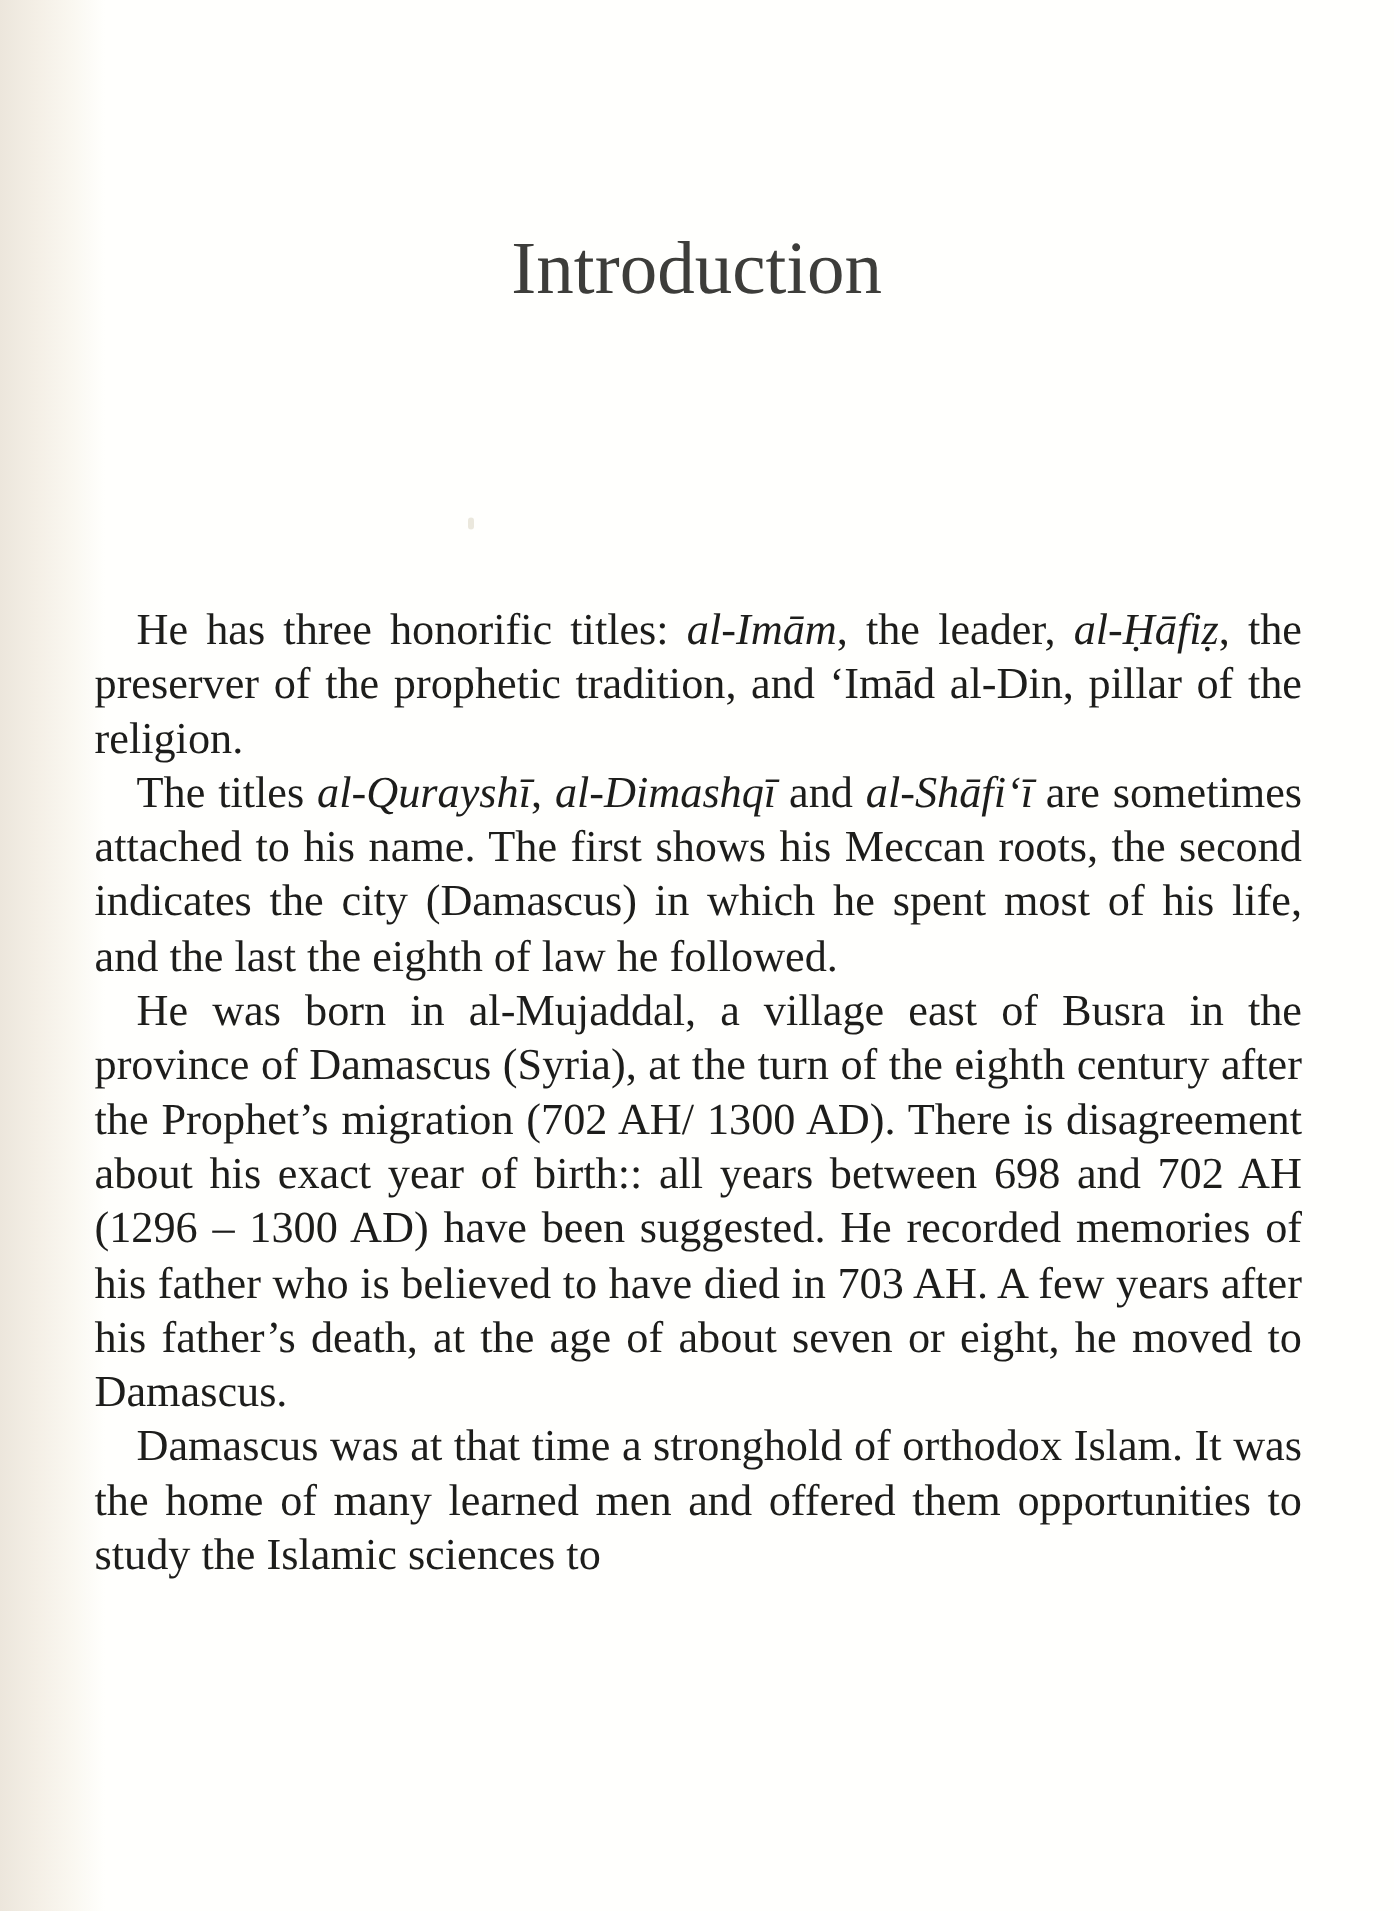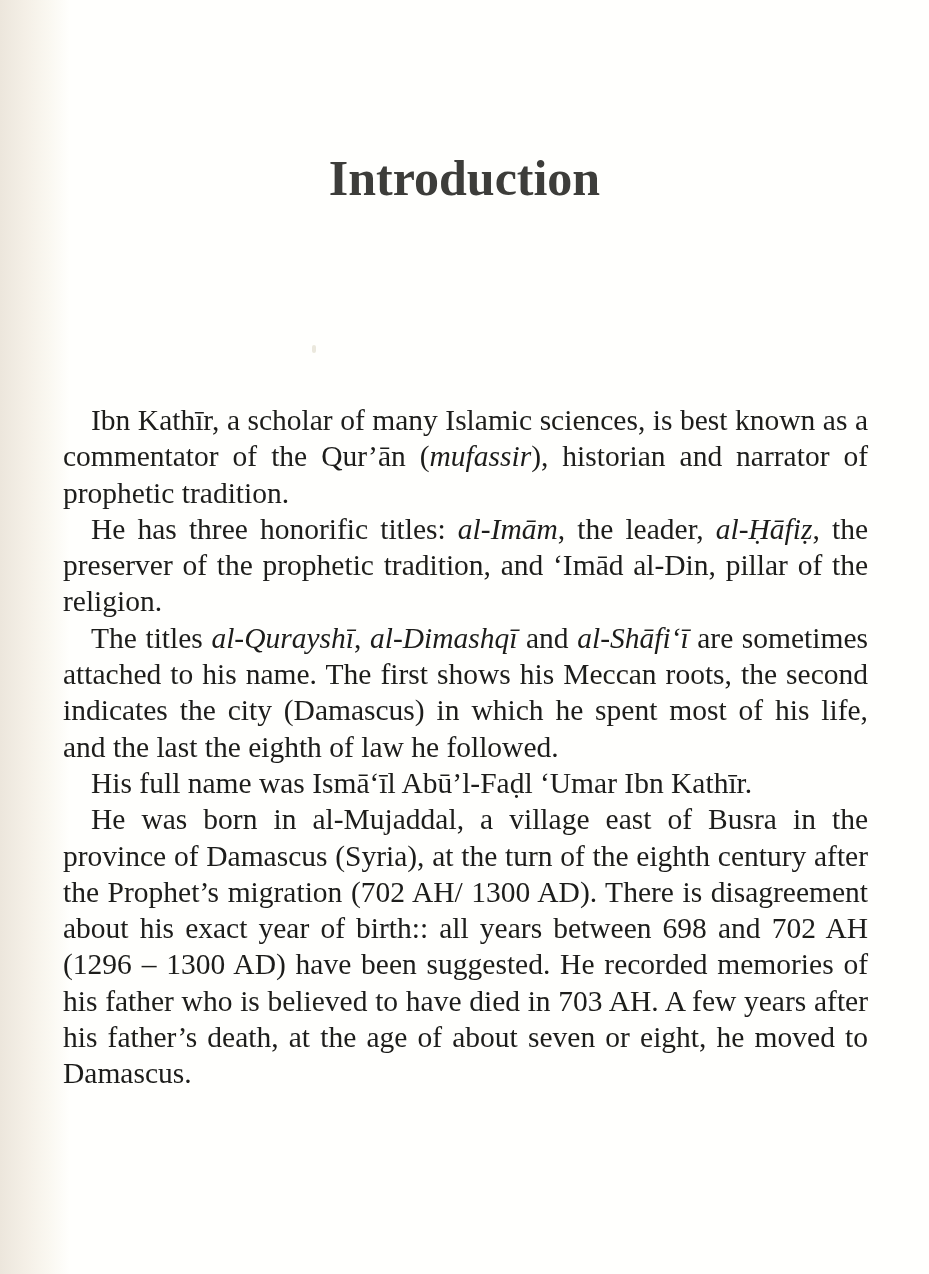--- a/index.html
+++ b/index.html
@@ -28,21 +28,21 @@
       width: 929px;
       height: 1274px;
     }
     .chapter-title {
       position: absolute;
       top: 148px;
       left: 0;
       width: 929px;
       text-align: center;
       font-size: 50px;
-      font-weight: bold;
+      font-weight: normal;
       color: #3d3d3a;
       letter-spacing: 0px;
       margin: 0;
       line-height: 60px;
     }
     .specks {
       position: absolute;
       left: 312px; top: 345px;
       width: 4px; height: 8px;
       background: #ddd8c8;
@@ -69,19 +69,18 @@
 </head>
 <body>
 
 <div class="gutter-shadow"></div>
 
 <div class="page">
   <h1 class="chapter-title">Introduction</h1>
   <div class="specks"></div>
 
   <div class="body-text">
-    <p><span>Ibn Kathīr, a scholar of many Islamic sciences, is best known as a commentator of the Qur’ān (</span><em>mufassir</em><span>), historian and narrator of prophetic tradition.</span></p>
     <p><span>He has three honorific titles: </span><em>al-Imām</em><span>, the leader, </span><em>al-Ḥāfiẓ</em><span>, the preserver of the prophetic tradition, and ‘Imād al-Din, pillar of the religion.</span></p>
     <p><span>The titles </span><em>al-Qurayshī</em><span>, </span><em>al-Dimashqī</em><span> and </span><em>al-Shāfi‘ī</em><span> are sometimes attached to his name. The first shows his Meccan roots, the second indicates the city (Damascus) in which he spent most of his life, and the last the eighth of law he followed.</span></p>
-    <p><span>His full name was Ismā‘īl Abū’l-Faḍl ‘Umar Ibn Kathīr.</span></p>
     <p><span>He was born in al-Mujaddal, a village east of Busra in the province of Damascus (Syria), at the turn of the eighth century after the Prophet’s migration (702 AH/ 1300 AD). There is disagreement about his exact year of birth:: all years between 698 and 702 AH (1296 – 1300 AD) have been suggested. He recorded memories of his father who is believed to have died in 703 AH. A few years after his father’s death, at the age of about seven or eight, he moved to Damascus.</span></p>
+    <p><span>Damascus was at that time a stronghold of orthodox Islam. It was the home of many learned men and offered them opportunities to study the Islamic sciences to</span></p>
   </div>
 </div>
 
 </body></html>

